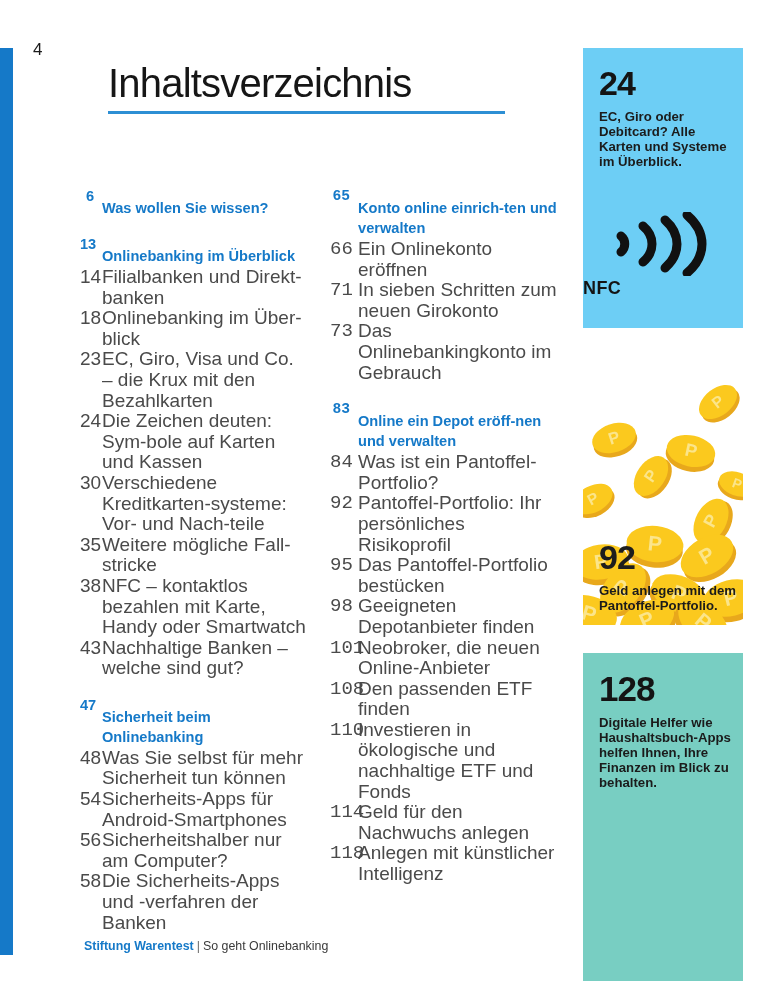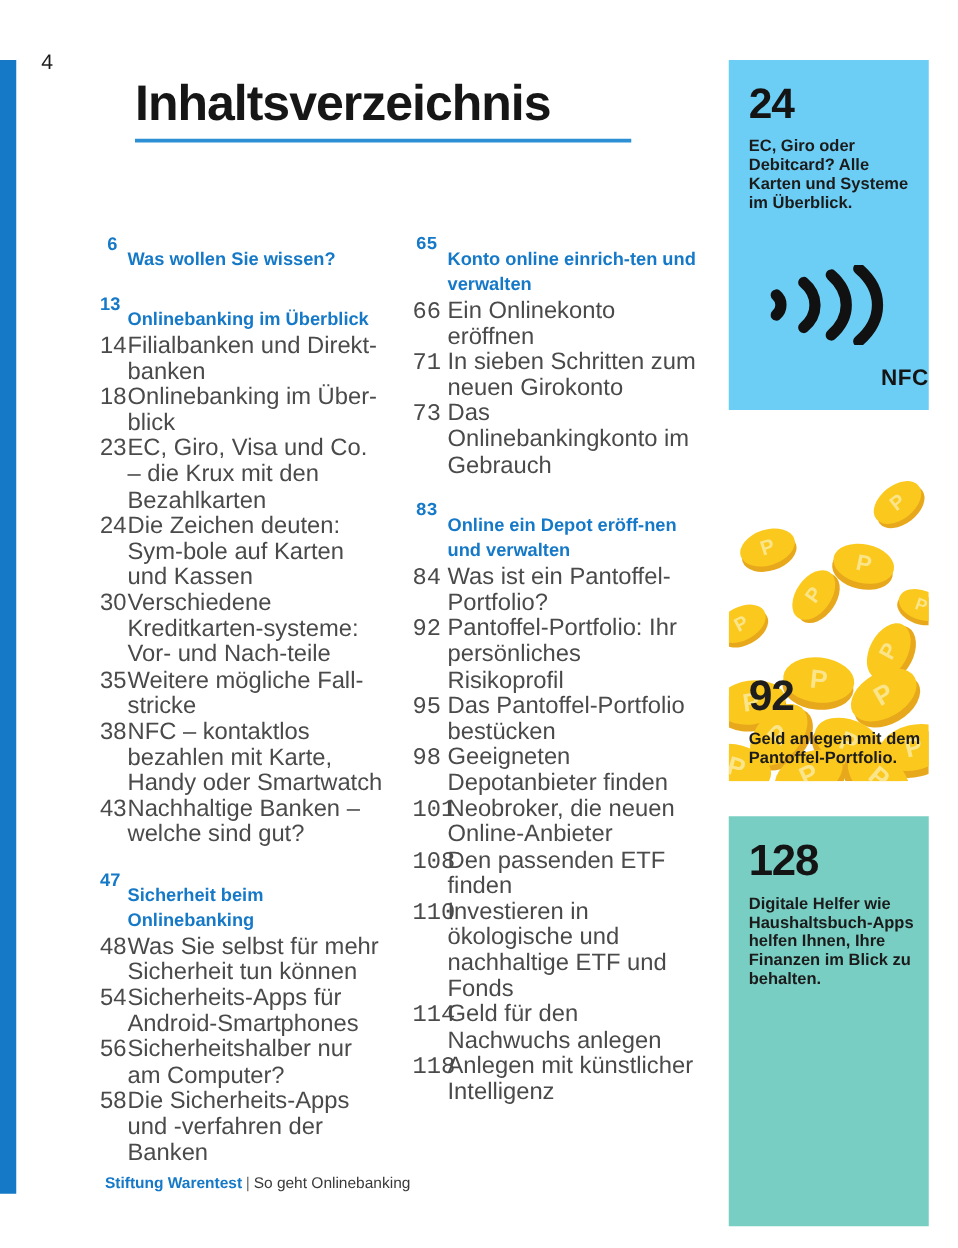--- a/index.html
+++ b/index.html
@@ -39,21 +39,21 @@
 
   
   .title-wrap {
     position: absolute;
     left: 108px;
     top: 62px;
     width: 400px;
   }
   .title {
     font-size: 40px;
-    font-weight: 700;
+    font-weight: 400;
     color: #161616;
     letter-spacing: -0.8px;
     line-height: 1.05;
     white-space: nowrap;
   }
   .title-rule {
     margin-top: 7px;
     width: 397px;
     height: 3px;
     background: #2D8FD4;
@@ -142,22 +142,22 @@
     position: absolute;
     left: 22px;
     bottom: 52px;
     width: 120px;
     height: 64px;
   }
   .nfc-label {
     position: absolute;
     left: 0;
     right: 0;
-    bottom: 15px;
-    text-align: right;
+    bottom: 29px;
+    text-align: left;
     font-size: 18px;
     font-weight: 700;
     color: #141414;
     letter-spacing: 0.4px;
     margin-top: 40px;
   }
 
   
   .promo-coins {
     margin-top: 38px;

